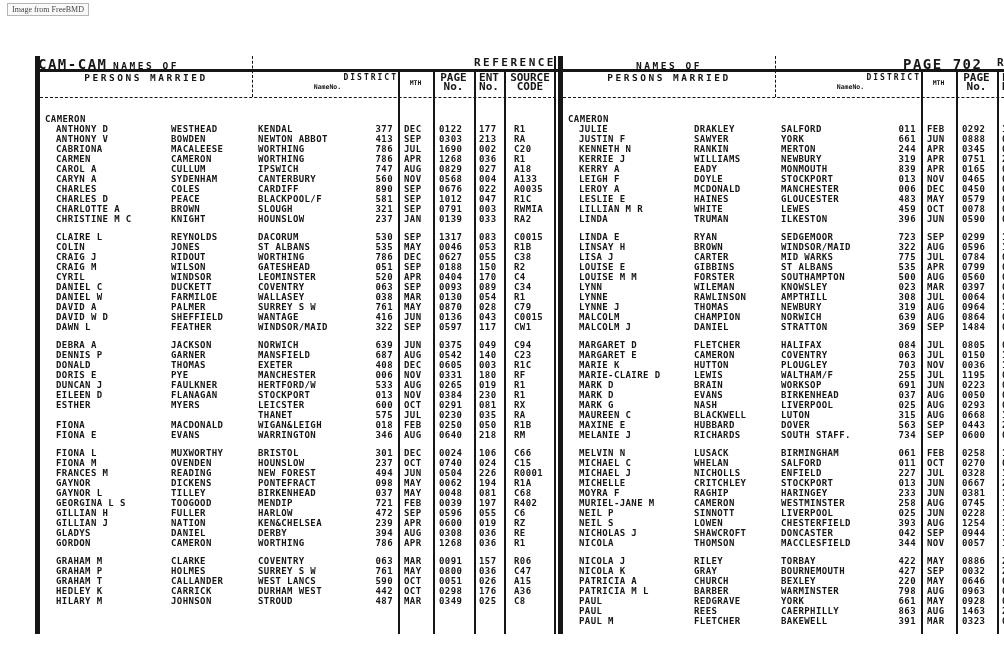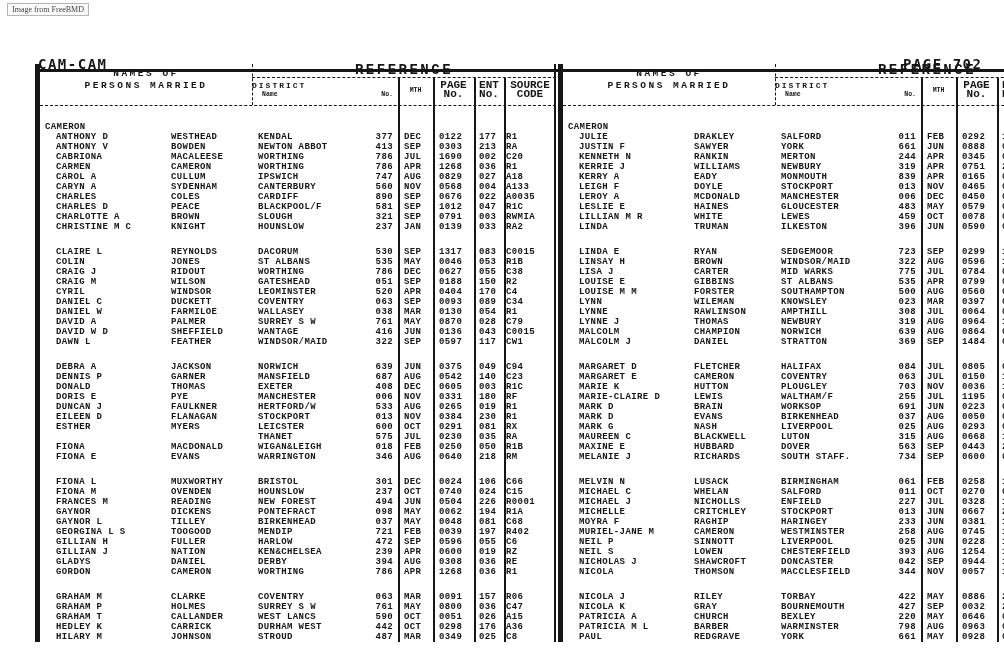--- a/index.html
+++ b/index.html
@@ -11,32 +11,32 @@
          font-size:8px;line-height:9px;color:#444;background:#fafafa;
          border:1px solid #b5b5b5;padding:1px 4px;}
 
   .hdr{position:absolute;font-weight:bold;font-size:14px;letter-spacing:1.5px;white-space:nowrap;}
   #hdr-left{left:38px;top:56px;}
   #hdr-title{left:243px;top:55px;letter-spacing:2px;}
   #hdr-right{left:903px;top:56px;}
 
   .toprule{position:absolute;left:35px;top:69px;width:969px;height:3px;background:#161616;}
 
-  .gtable{position:absolute;top:64px;height:578px;border-left:5px solid #161616;overflow:hidden;font-family:Liberation Mono, monospace;}
+  .gtable{position:absolute;top:56px;height:578px;border-left:5px solid #161616;overflow:hidden;}
   #left-table{left:35px;width:518px;}
   #right-table{left:558px;width:446px;}
 
   .thead{position:relative;width:516px;height:41px;border-bottom:1px dashed #161616;display:flex;}
   .names-head{width:212px;text-align:center;font-weight:bold;font-size:9.5px;letter-spacing:2.5px;padding-top:4px;box-sizing:border-box;}
   .names-head div{line-height:12px;}
   .ref-head{width:304px;}
-  .ref-title{text-align:center;font-weight:bold;font-size:14px;letter-spacing:2.5px;line-height:13px;border-bottom:1px dashed #161616;}
+  .ref-title{text-align:right;font-weight:bold;font-size:11px;letter-spacing:2.5px;line-height:13px;border-bottom:1px dashed #161616;}
   .ref-sub{display:grid;grid-template-columns:146px 35px 41px 30px 52px;height:27px;}
-  .sub-district-title{text-align:left;font-weight:bold;font-size:8px;letter-spacing:2px;line-height:11px;padding-top:2px;}
-  .sub-district-nn{display:flex;justify-content:space-between;font-weight:bold;font-size:6.5px;padding:0 5px 0 10px;}
+  .sub-district-title{text-align:right;font-weight:bold;font-size:8px;letter-spacing:2px;line-height:11px;padding-top:2px;}
+  .sub-district-nn{display:flex;justify-content:center;font-weight:bold;font-size:6.5px;padding:0 5px 0 10px;}
   .sub-mth{font-weight:bold;font-size:6.5px;text-align:center;padding-top:9px;}
   .sub-two{font-weight:bold;font-size:11px;text-align:center;line-height:9px;padding-top:3px;}
   .sub-two span{display:block;}
 
   .vl{position:absolute;top:14px;bottom:0;width:2px;background:#161616;}
   .vl-edge{position:absolute;top:0;bottom:0;left:514px;width:2px;background:#161616;}
   .vdash{position:absolute;top:0;height:41px;left:212px;width:0;border-left:1px dashed #161616;}
 
   .tbody{padding-top:16px;}
   .row{display:grid;grid-template-columns:131px 81px 112px 34px 35px 41px 30px 52px;
@@ -44,22 +44,22 @@
        letter-spacing:0.4px;white-space:nowrap;}
   .row span{display:block;}
   .row.group span{grid-column:1 / -1;padding-left:5px;}
   .c-fore{padding-left:16px;}
   .c-sur{}
   .c-dist{padding-left:6px;}
   .c-no{text-align:right;padding-right:5px;}
   .c-mth{padding-left:6px;}
   .c-page{padding-left:6px;}
   .c-ent{padding-left:5px;}
-  .c-src{padding-left:2px;}
-  .block{margin-top:15px;}
+  .c-src{padding-left:10px;}
+  .block{margin-top:8px;}
   .block.first{margin-top:0;}
 </style>
 </head>
 <body>
 
 <div class="sheet">
 
   <div class="badge">Image from FreeBMD</div>
 
   <div class="hdr" id="hdr-left">CAM-CAM</div>

